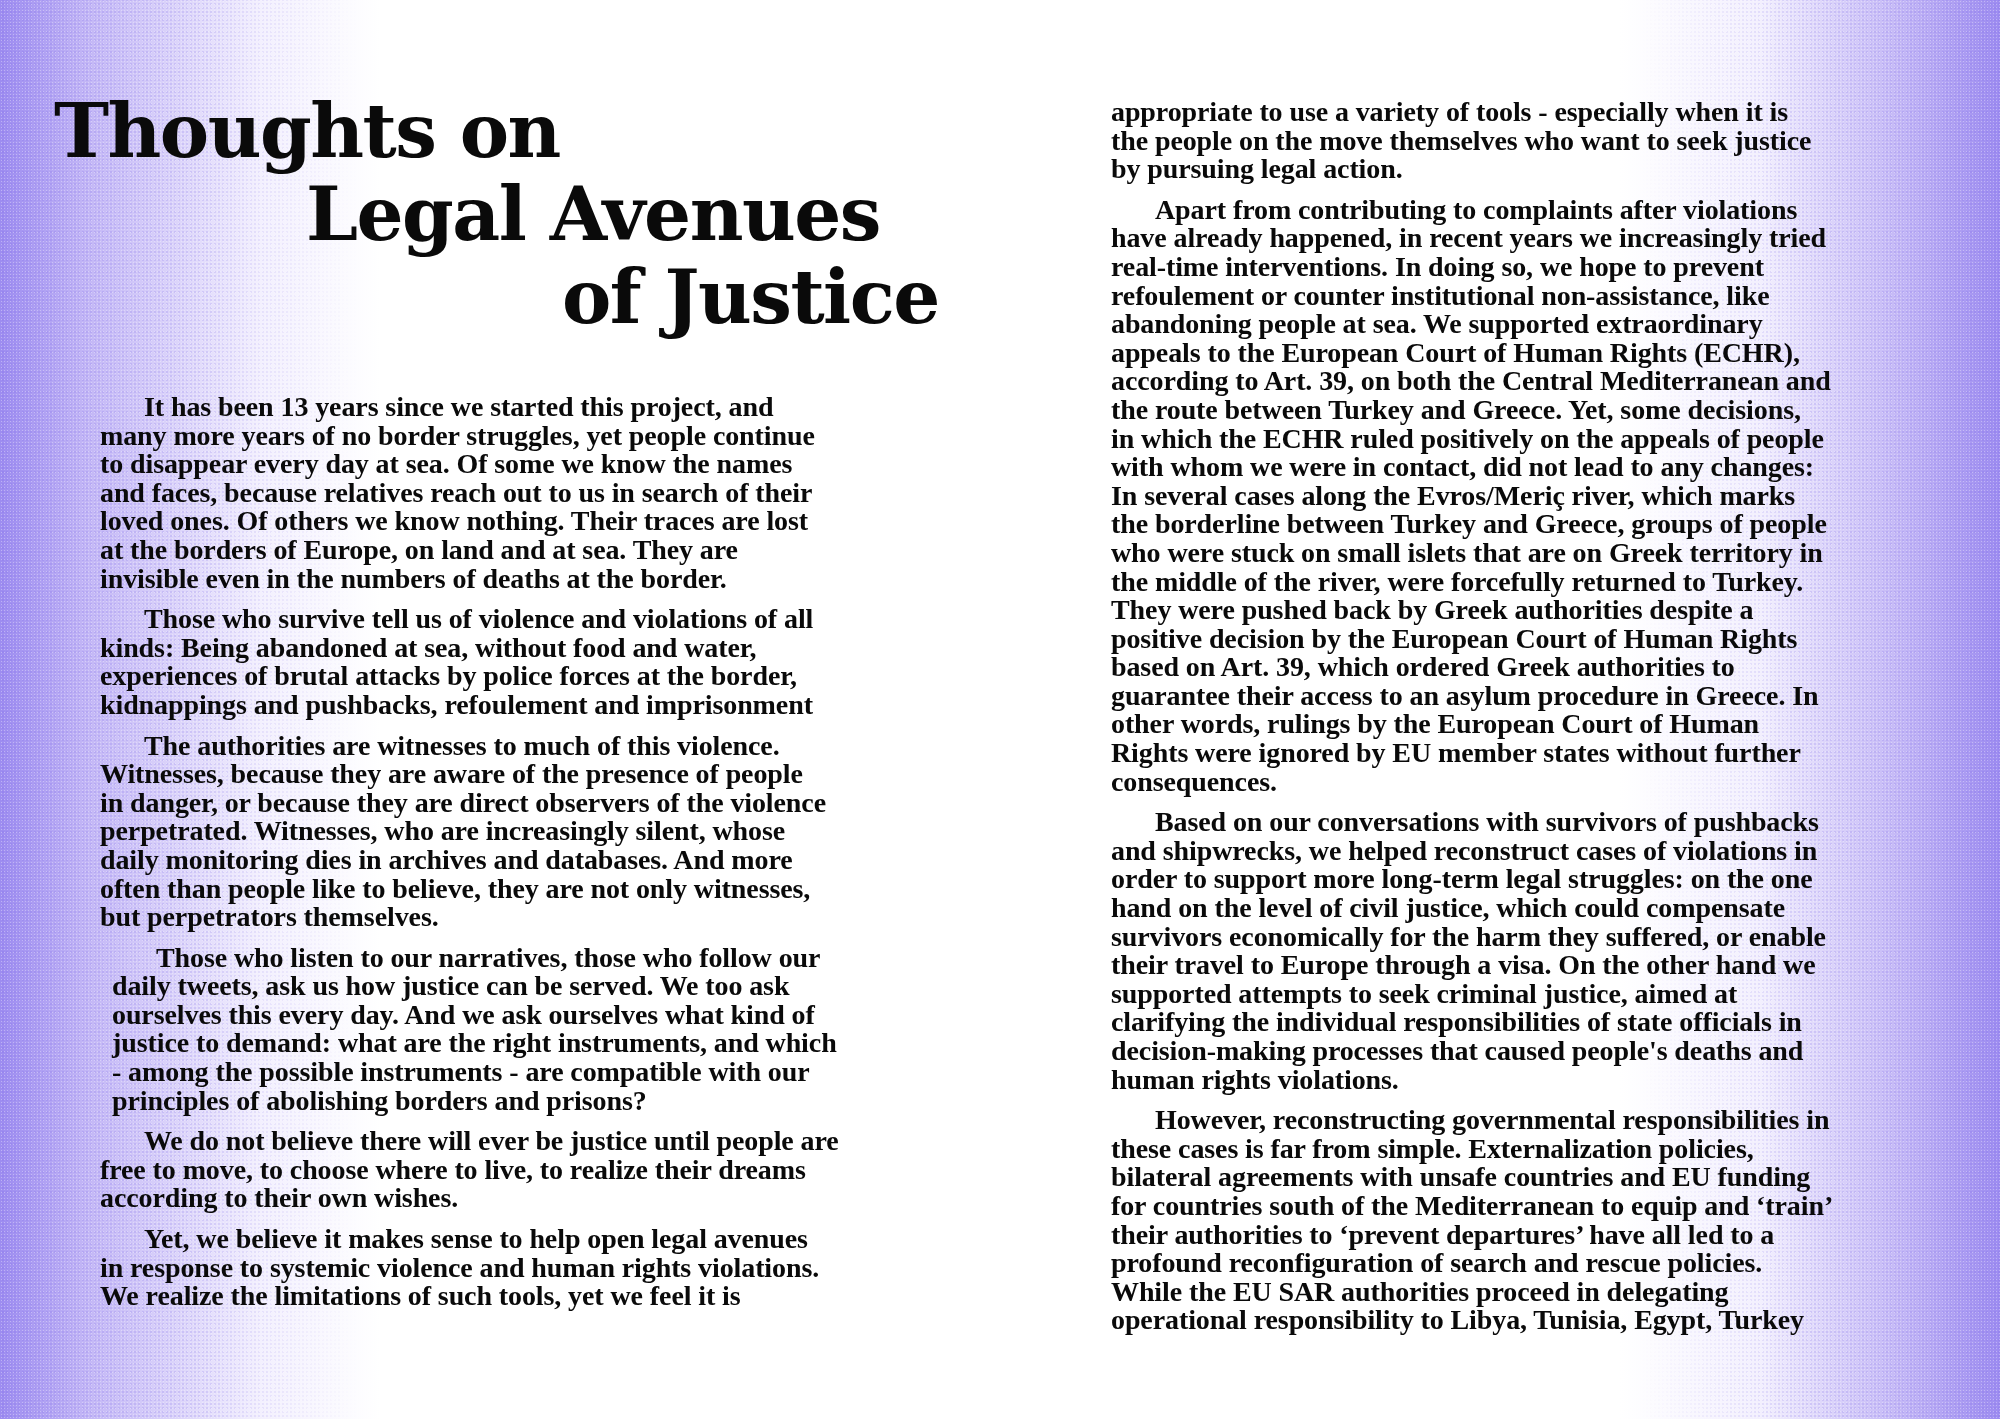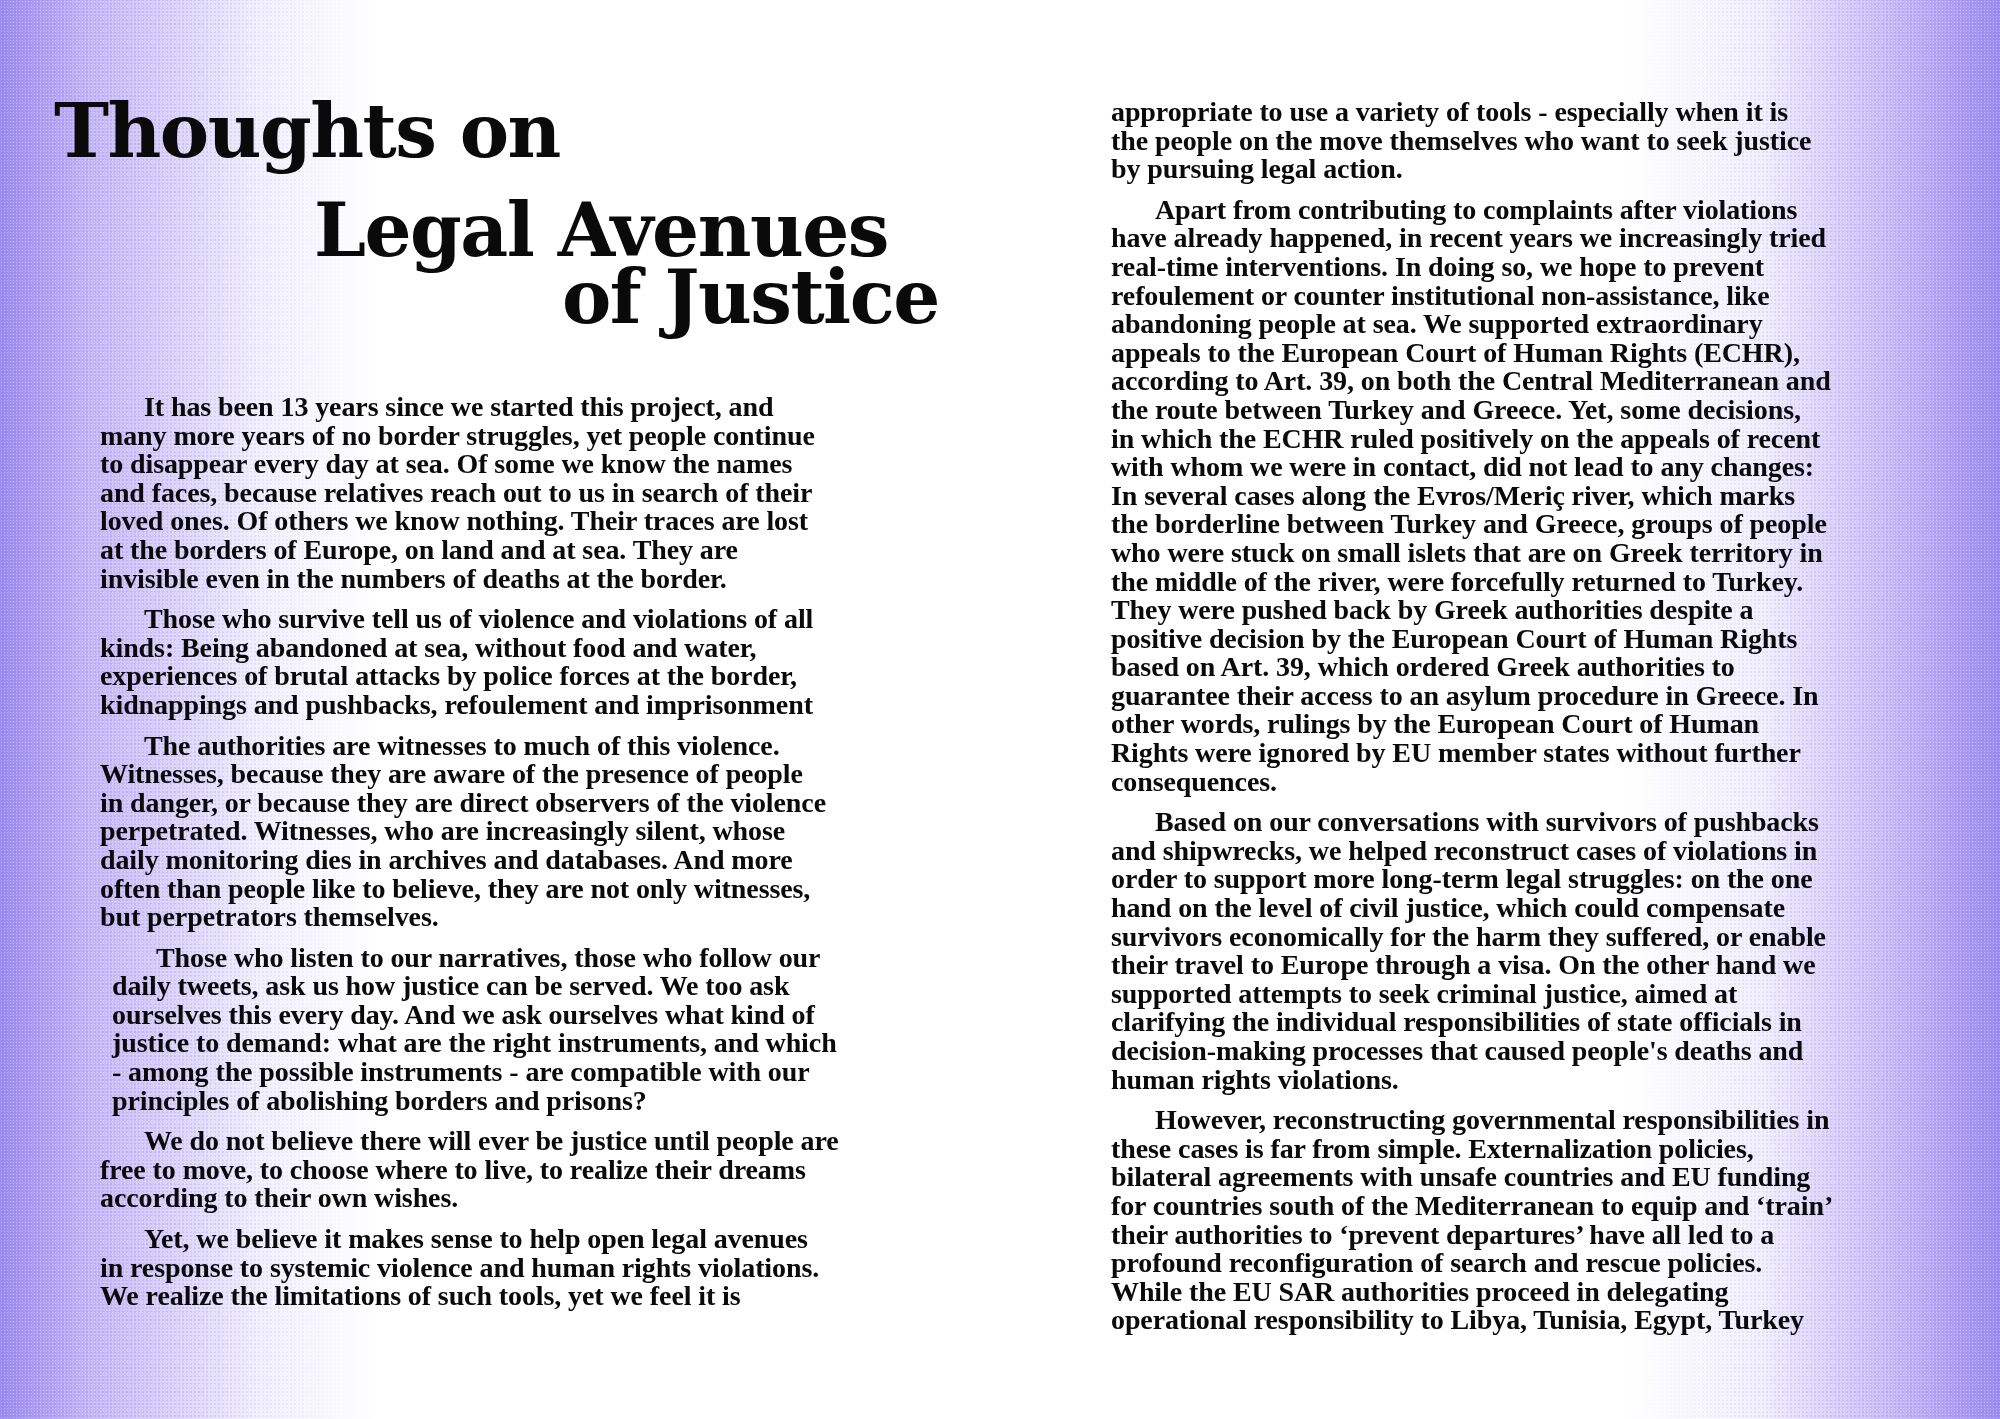--- a/index.html
+++ b/index.html
@@ -20,21 +20,21 @@
     -webkit-mask-image: linear-gradient(to right, #000 0px, #000 200px, transparent 360px, transparent 1640px, #000 1800px, #000 2000px);
     mask-image: linear-gradient(to right, #000 0px, #000 200px, transparent 360px, transparent 1640px, #000 1800px, #000 2000px);
   }
   .title {
     position:absolute; left:0; top:0; margin:0; font-weight:bold;
     font-family: "DejaVu Serif", serif;
     font-size:74px; line-height:82px; letter-spacing:-1.5px;
   }
   .title span { position:absolute; white-space:nowrap; }
   .t1 { left:54px; top:90px; }
-  .t2 { left:306px; top:189px;margin-left:8px; }
+  .t2 { left:306px; top:173px; }
   .t3 { left:562px; top:256px; }
   .col {
     position:absolute; font-weight:bold;
     font-family: "Liberation Serif", "DejaVu Serif", serif;
     font-size:28px; line-height:28.6px; letter-spacing:-0.1px;
   }
   .col p { margin:0 0 12px 0; text-indent:44px; }
   .col p.noindent { text-indent:0; }
   .col .ln { display:block; white-space:nowrap; }
   .left-col { left:100px; top:393px; width:830px; }
@@ -103,21 +103,21 @@
     </p>
     <p style="text-indent: 0px;">
       <span class="ln" style="padding-left: 44px;">Apart from contributing to complaints after violations</span>
       <span class="ln">have already happened, in recent years we increasingly tried</span>
       <span class="ln">real-time interventions. In doing so, we hope to prevent</span>
       <span class="ln">refoulement or counter institutional non-assistance, like</span>
       <span class="ln">abandoning people at sea. We supported extraordinary</span>
       <span class="ln">appeals to the European Court of Human Rights (ECHR),</span>
       <span class="ln">according to Art. 39, on both the Central Mediterranean and</span>
       <span class="ln">the route between Turkey and Greece. Yet, some decisions,</span>
-      <span class="ln">in which the ECHR ruled positively on the appeals of recent</span>
+      <span class="ln">in which the ECHR ruled positively on the appeals of people</span>
       <span class="ln">with whom we were in contact, did not lead to any changes:</span>
       <span class="ln">In several cases along the Evros/Meriç river, which marks</span>
       <span class="ln">the borderline between Turkey and Greece, groups of people</span>
       <span class="ln">who were stuck on small islets that are on Greek territory in</span>
       <span class="ln">the middle of the river, were forcefully returned to Turkey.</span>
       <span class="ln">They were pushed back by Greek authorities despite a</span>
       <span class="ln">positive decision by the European Court of Human Rights</span>
       <span class="ln">based on Art. 39, which ordered Greek authorities to</span>
       <span class="ln">guarantee their access to an asylum procedure in Greece. In</span>
       <span class="ln">other words, rulings by the European Court of Human</span>

